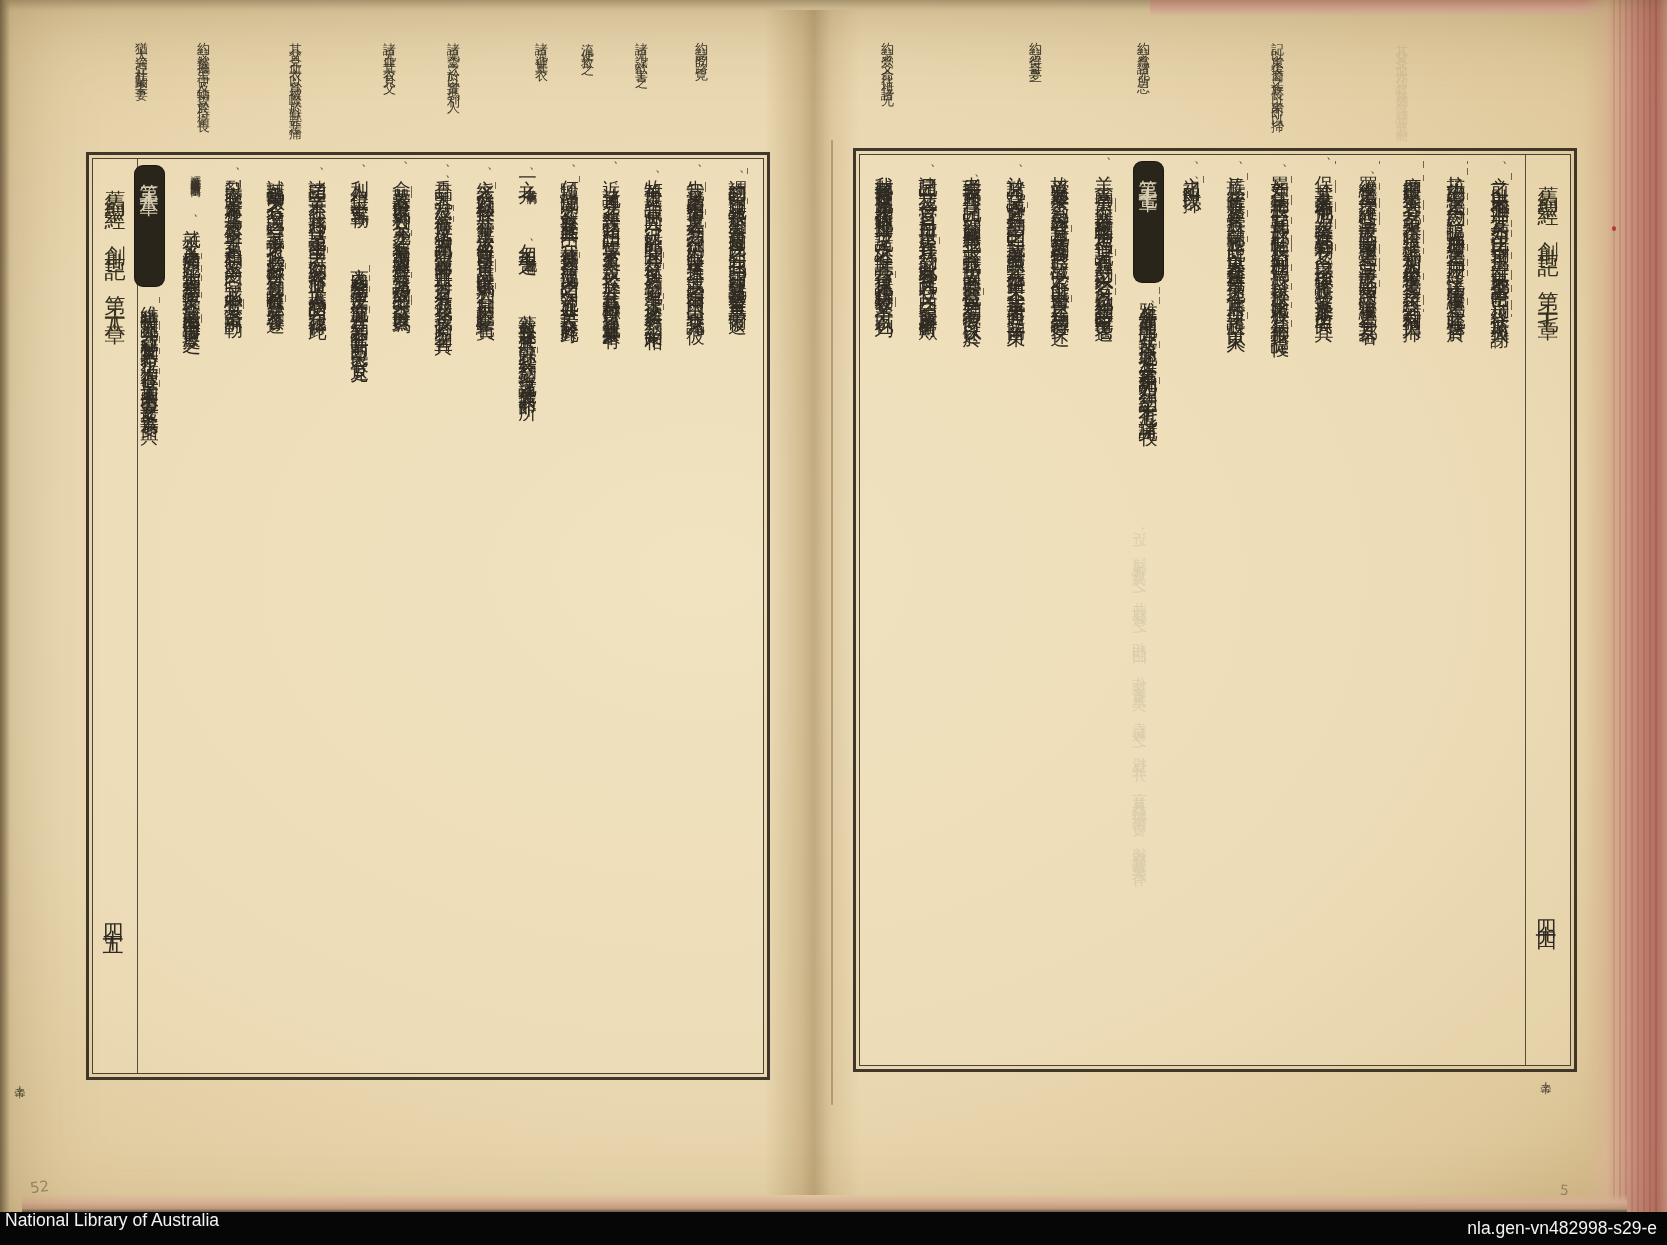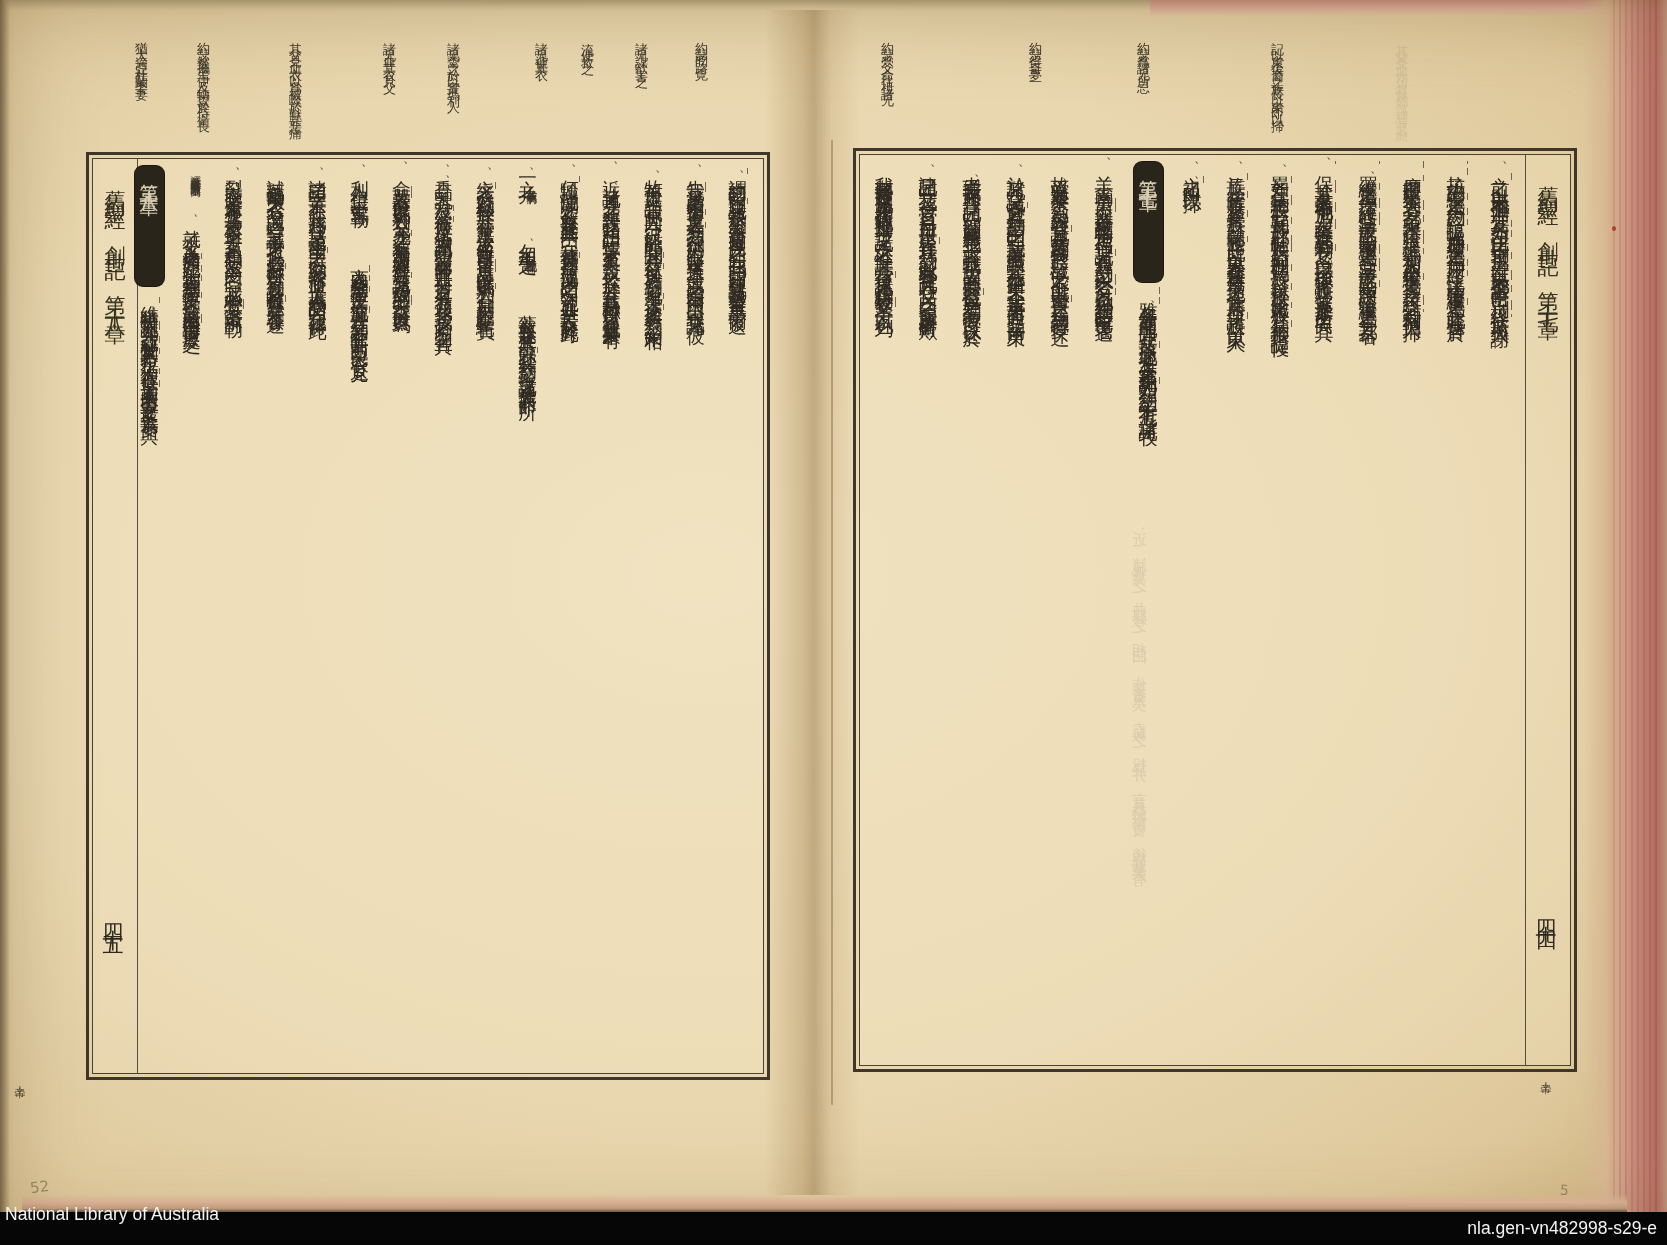--- a/index.html
+++ b/index.html
@@ -71,21 +71,21 @@
   .pencil-right{left:1560px;top:1182px;font-size:14px;transform:rotate(5deg);}
   .ghost{position:absolute;writing-mode:vertical-rl;opacity:.11;transform:scaleX(-1);
          color:#4d4536;pointer-events:none;}
   .ghost1{left:1392px;top:34px;height:104px;font-size:13px;letter-spacing:6.5px;line-height:19px;}
   .ghost2{left:1126px;top:520px;height:360px;font-size:15px;letter-spacing:5px;line-height:26px;}
   .speck{position:absolute;left:1612px;top:226px;width:4px;height:5px;background:#b23c33;border-radius:50%;}
 
   
   .bottom-bar{position:absolute;left:0;right:0;bottom:0;height:33px;background:#060606;
       font-family:"Liberation Sans","DejaVu Sans",sans-serif;color:#f4f4f4;}
-  .bb-left{position:absolute;left:5px;bottom:20px;font-size:17.5px;}
+  .bb-left{position:absolute;left:5px;bottom:14px;font-size:17.5px;}
   .bb-right{position:absolute;right:10px;bottom:6px;font-size:17.5px;}
 </style>
 </head>
 <body>
 
 <div class="scan">
 
   <div class="edge-top"></div>
   <div class="edge-top-pink"></div>
   <div class="edge-left"></div>

